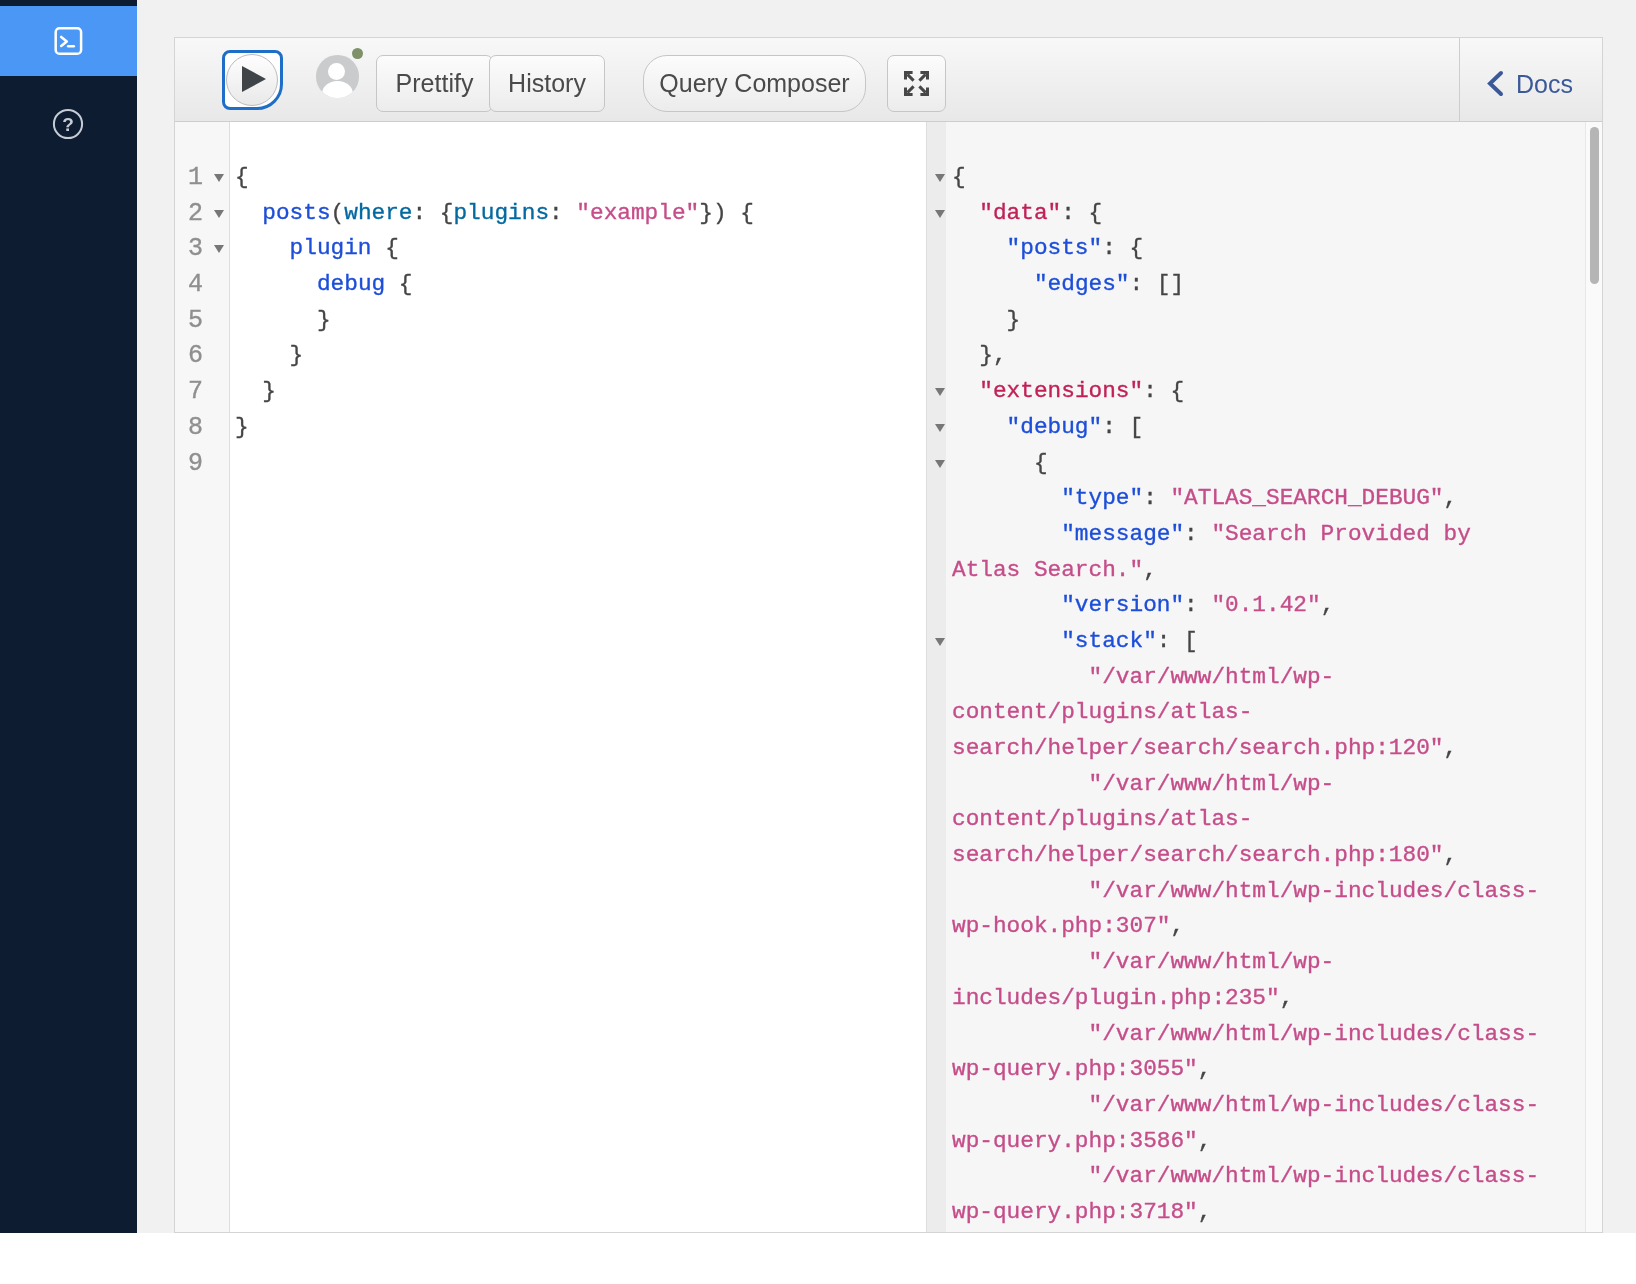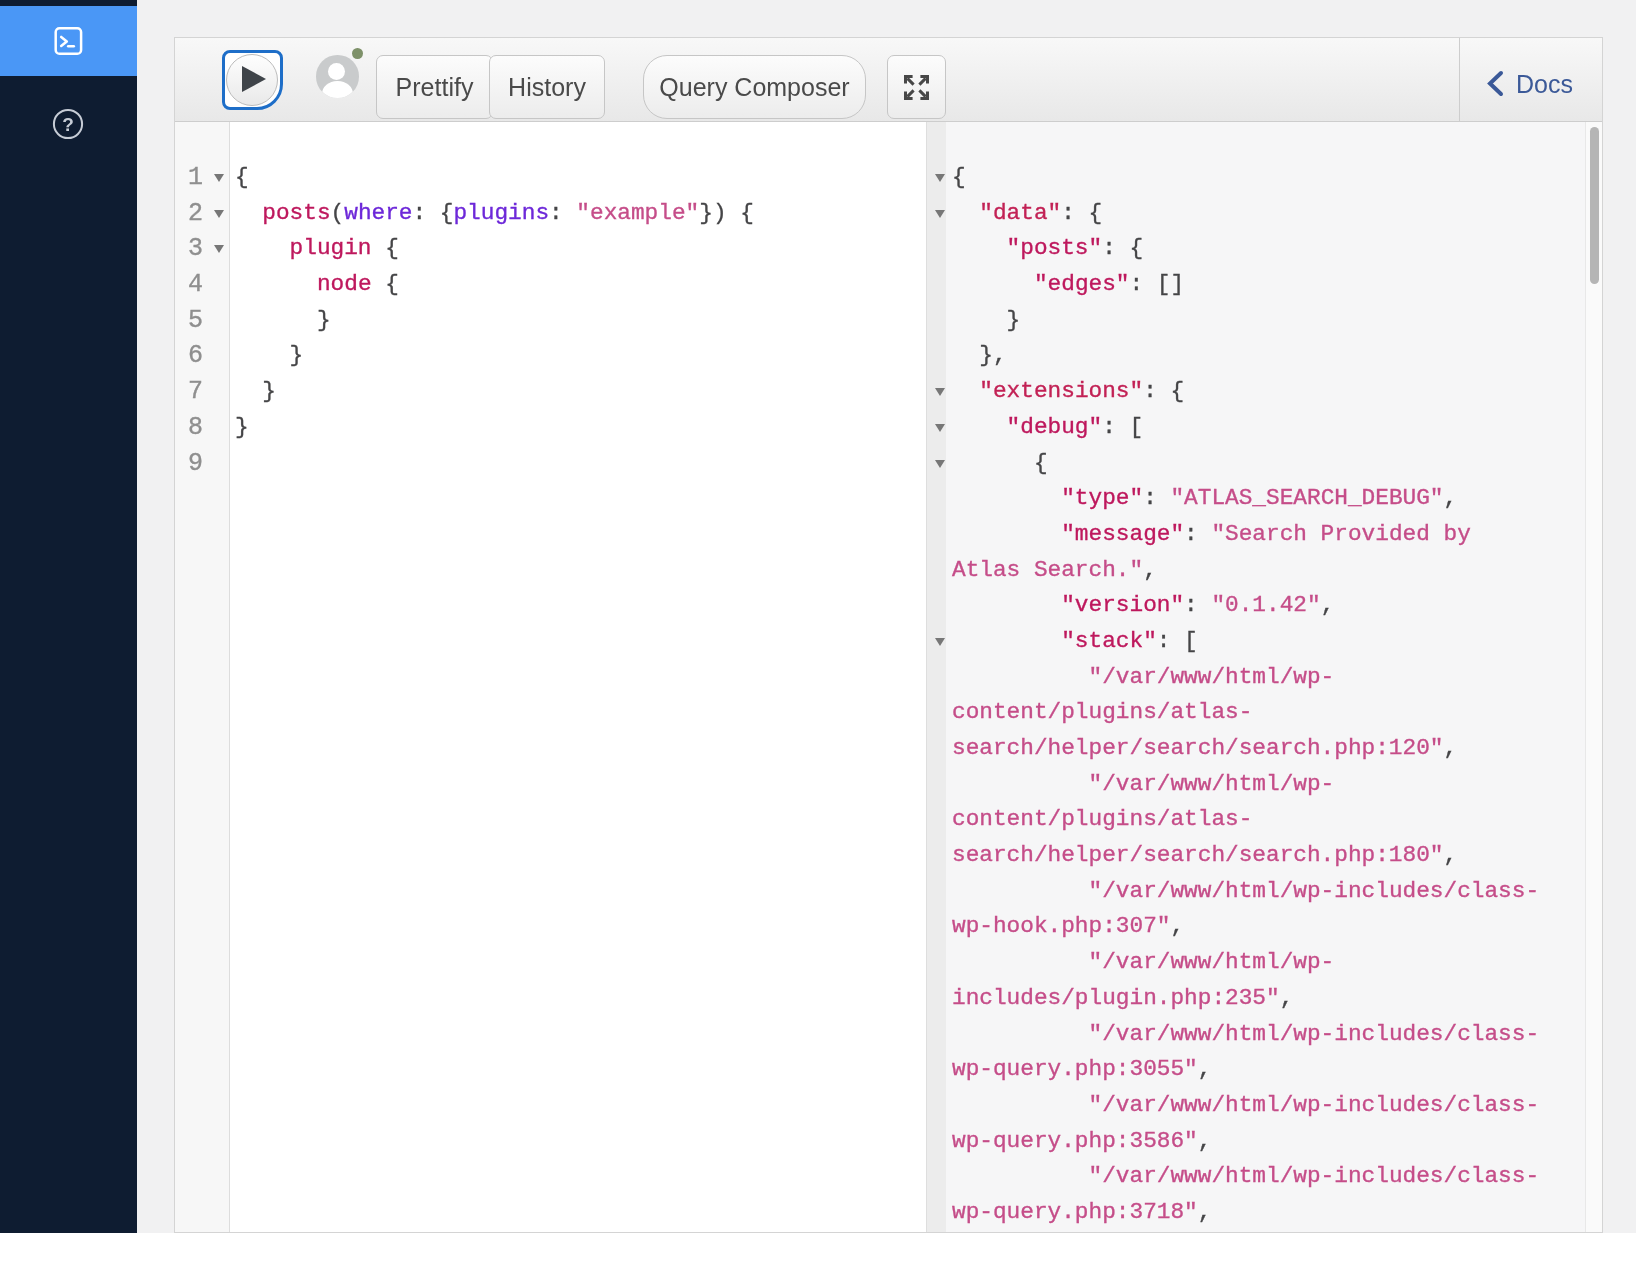--- a/index.html
+++ b/index.html
@@ -20,21 +20,21 @@
                 border:1px solid #bcbcbc; background:linear-gradient(#fefefe,#e9e9e9); }
   .playtri { position:absolute; left:17px; top:12.5px; width:0; height:0;
              border-left:24px solid #3f4449; border-top:13.5px solid transparent; border-bottom:13.5px solid transparent; }
 
   .avatar { position:absolute; left:141px; top:17px; width:42.5px; height:42.5px; border-radius:50%;
             background:#c9cbcc; overflow:hidden; }
   .av-head { position:absolute; left:12.2px; top:8px; width:17px; height:17px; border-radius:50%; background:#fff; }
   .av-body { position:absolute; left:6px; top:26px; width:30.5px; height:26px; border-radius:50%; background:#fff; }
   .avdot { position:absolute; left:177.3px; top:10.4px; width:10.8px; height:10.8px; border-radius:50%; background:#7e9169; }
 
-  .tbtn { position:absolute; top:17px; height:64px; background:linear-gradient(#fcfcfc,#ececec);
+  .tbtn { position:absolute; top:17px; height:57px; background:linear-gradient(#fcfcfc,#ececec);
           border:1px solid #c6c6c6; border-radius:7px; color:#4a4a4a; font-size:25px;
           display:flex; align-items:center; justify-content:center; }
   .tb1 { left:201px; width:117px; }
   .tb2 { left:314px; width:116px; }
   .tb3 { left:468px; width:223px;border-radius:24px; }
   .tb4 { left:712px; width:59px; }
 
   .docsdiv { position:absolute; left:1284px; top:0; width:1px; height:83px; background:#cdcdcd; }
   .docs { position:absolute; left:1310px; top:0; width:117px; height:83px; color:#3B5998;
           font-size:25px; display:flex; align-items:center; padding-top:9px;text-align:right; }
@@ -49,21 +49,21 @@
 
   .code { font-family:"Liberation Mono", monospace; font-size:22.75px; color:#4f4f50; -webkit-text-stroke:0.35px currentColor; }
   .row { height:35.7px; line-height:35.7px; white-space:pre; }
   .qrows { position:absolute; left:60px; top:122px; }
   .lnums { position:absolute; left:0px; top:122px; width:28px; text-align:right; color:#8f8f8f; font-size:25px; }
   .rrows { position:absolute; left:777px; top:122px; }
 
   .arrow { position:absolute; width:0; height:0; border-left:5.5px solid transparent;
            border-right:5.5px solid transparent; border-top:8px solid #777; }
 
-  .prop{color:#be185d} .attr{color:#6d28d9} .str{color:#c54d89} .def{color:#c22155} .p{color:#454547}
+  .prop{color:#1d4ed8} .attr{color:#0369a1} .str{color:#c54d89} .def{color:#c22155} .p{color:#454547}
 </style>
 </head>
 <body>
 <div class="page"></div>
 <div class="sidebar">
   <div class="sb-active">
     <svg width="137" height="70" viewBox="0 0 137 70">
       <rect x="55.7" y="22.3" width="25.4" height="25.4" rx="3.8" fill="none" stroke="#ffffff" stroke-width="2.5"></rect>
       <path d="M 61.2 31 L 66.8 35.4 L 61.2 39.9" fill="none" stroke="#ffffff" stroke-width="2.6" stroke-linecap="round" stroke-linejoin="round"></path>
       <path d="M 68.2 40.2 L 73.8 40.2" fill="none" stroke="#ffffff" stroke-width="2.5" stroke-linecap="round"></path>
@@ -127,21 +127,21 @@
       <div class="row">9</div>
   </div>
   <div class="arrow" style="left:38.5px; top:136px;"></div>
   <div class="arrow" style="left:38.5px; top:171.7px;"></div>
   <div class="arrow" style="left:38.5px; top:207.4px;"></div>
 
   <div class="qrows code">
     <div class="row"><span class="p">{</span></div>
     <div class="row">  <span class="prop">posts</span><span class="p">(</span><span class="attr">where</span><span class="p">:</span> <span class="p">{</span><span class="attr">plugins</span><span class="p">:</span> <span class="str">"example"</span><span class="p">})</span> <span class="p">{</span></div>
     <div class="row">    <span class="prop">plugin</span> <span class="p">{</span></div>
-    <div class="row">      <span class="prop">node</span> <span class="p">{</span></div>
+    <div class="row">      <span class="prop">debug</span> <span class="p">{</span></div>
     <div class="row">      <span class="p">}</span></div>
     <div class="row">    <span class="p">}</span></div>
     <div class="row">  <span class="p">}</span></div>
     <div class="row"><span class="p">}</span></div>
   </div>
 
   <div class="arrow" style="left:760px; top:136px;"></div>
   <div class="arrow" style="left:760px; top:171.7px;"></div>
   <div class="arrow" style="left:760px; top:350.2px;"></div>
   <div class="arrow" style="left:760px; top:385.9px;"></div>

